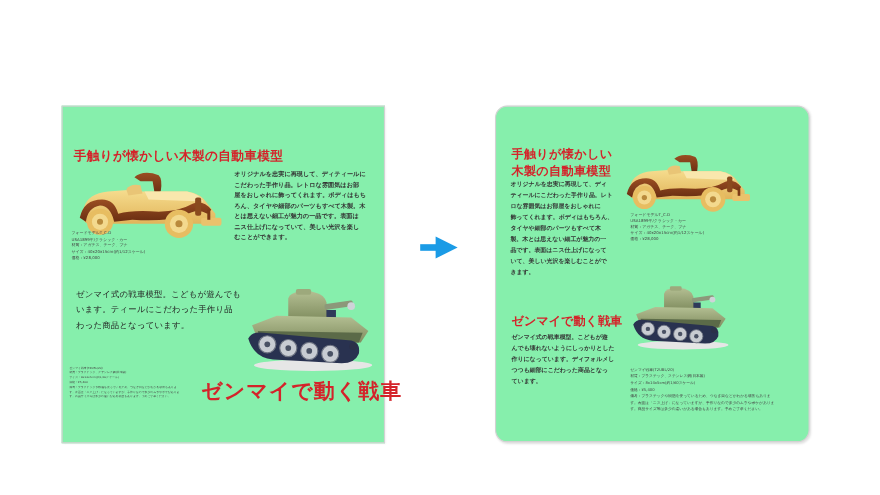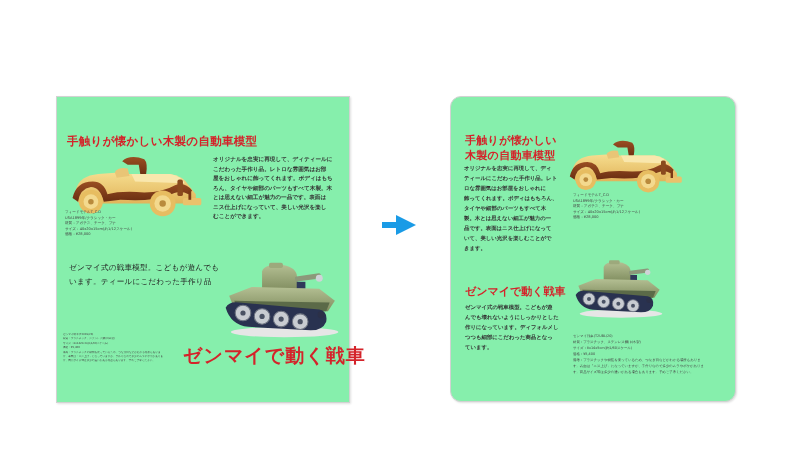--- a/index.html
+++ b/index.html
@@ -129,20 +129,21 @@
     <div>フォードモデルT_C.D</div>
     <div>USA1899年/クラシック・カー</div>
     <div>材質：アガチス、チーク、ブナ</div>
     <div>サイズ：40x20x15cm(約1/12スケール)</div>
     <div>価格：¥28,000</div>
   </div>
 
   <div class="abs body-text-lg" style="left:12px; top:164px; width:160px; font-size:7.6px; line-height:14px;">
     <div>ゼンマイ式の戦車模型。こどもが遊んでも</div>
     <div>います。ティールにこだわった手作り品</div>
+    <div>わった商品となっています。</div>
   </div>
 
   <div class="tank" style="left:160px; top:160px; width:130px; height:86px;">
     <svg>
         <use href="#tank-art"></use>
       </svg>
   </div>
 
   <div class="abs spec" style="left:6px; top:236px; width:100px; font-size:2.6px; line-height:4.4px;">
     <div>ゼンマイ戦車(T2UBL/20)</div>

